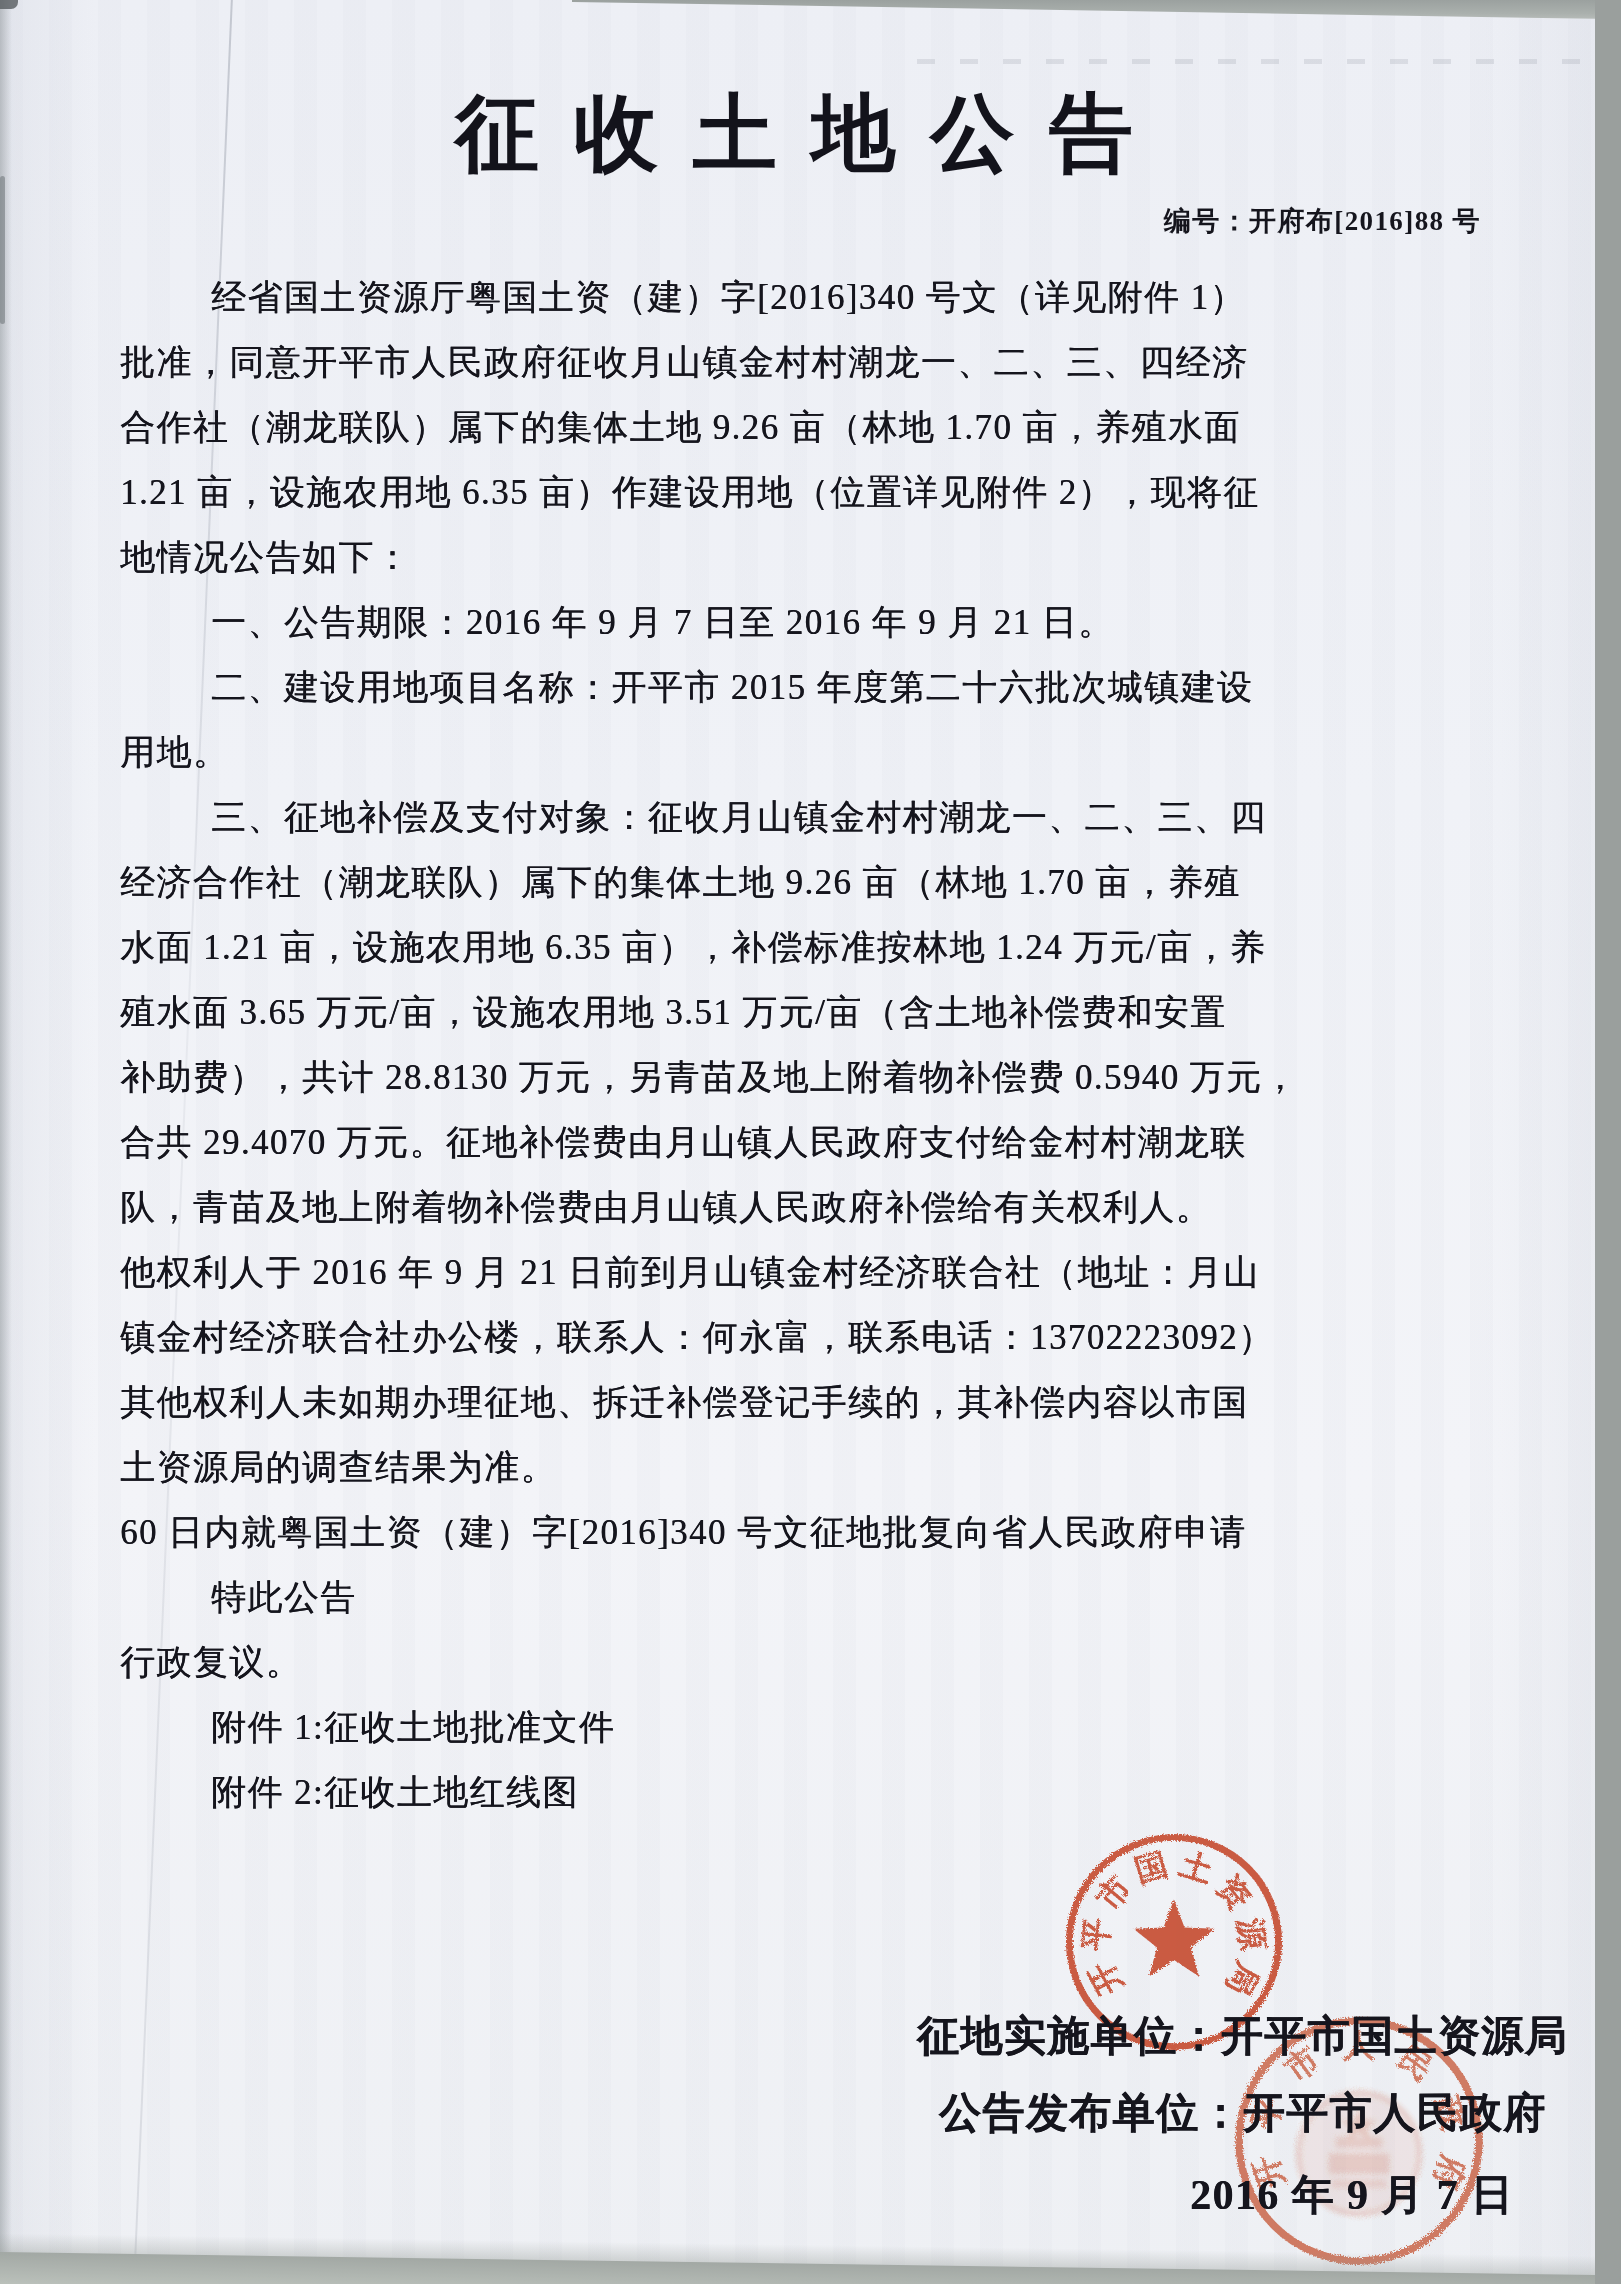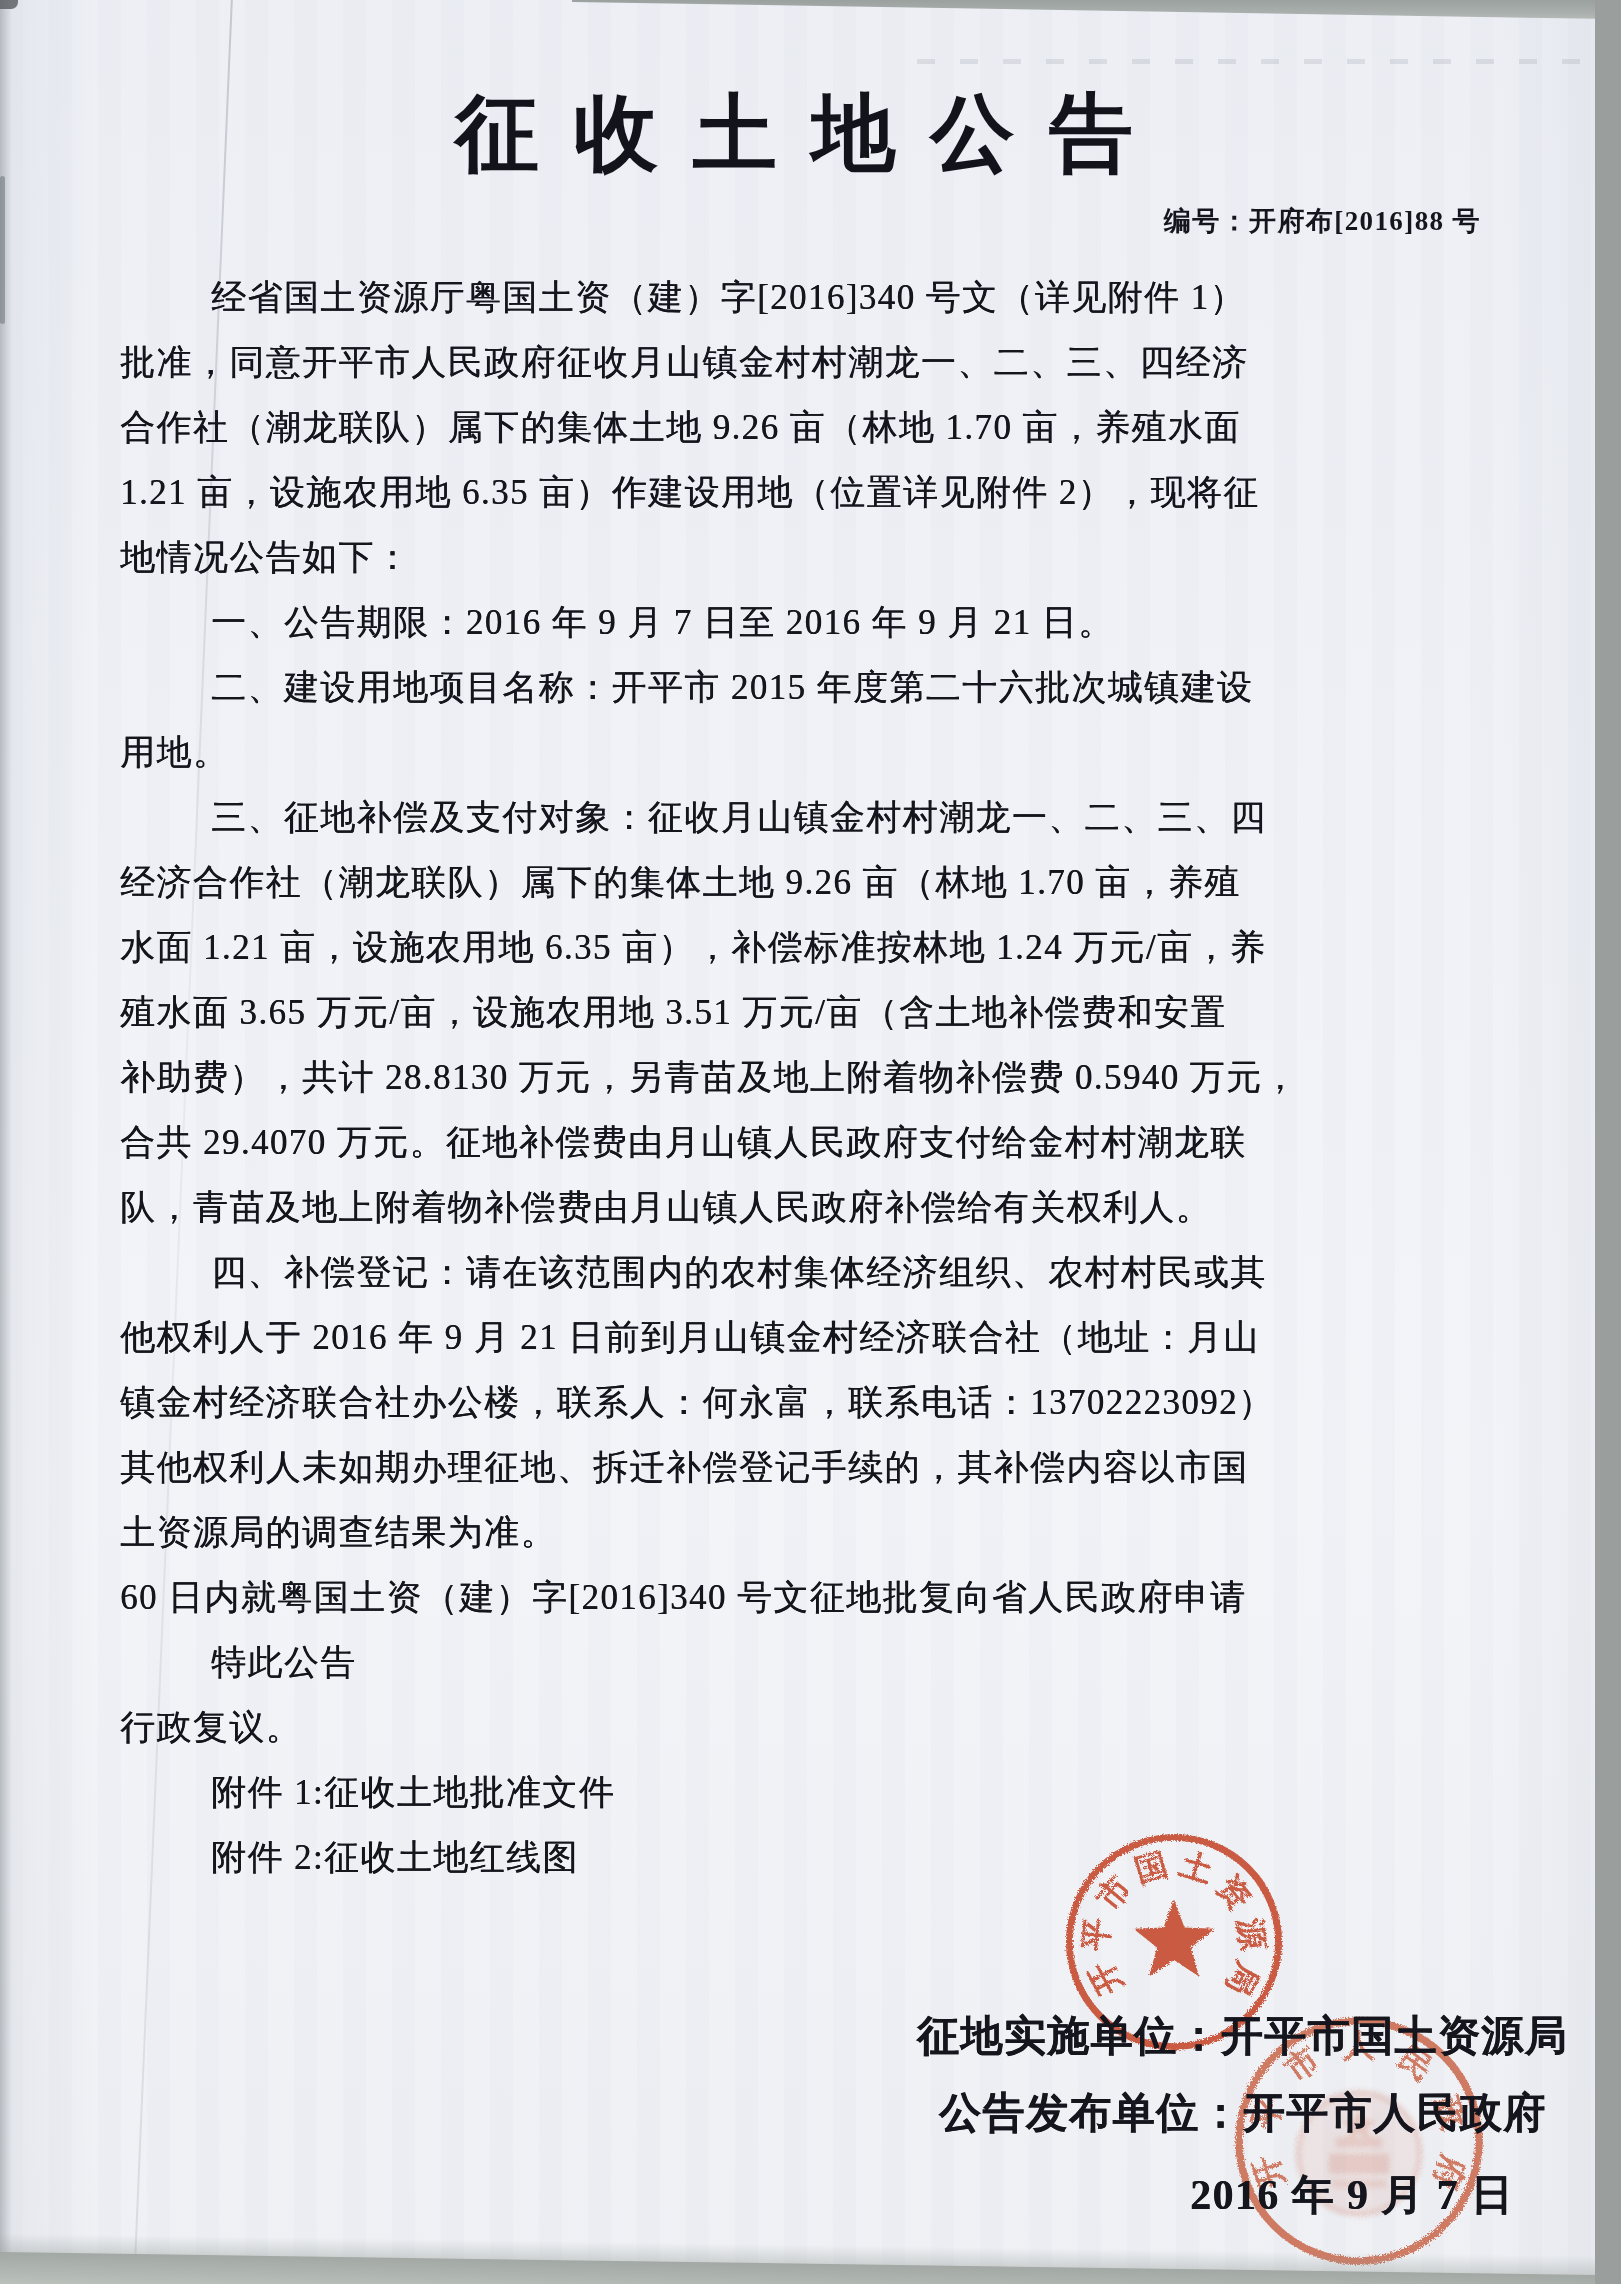--- a/index.html
+++ b/index.html
@@ -201,21 +201,20 @@
       <div class="line indent">一、公告期限：2016 年 9 月 7 日至 2016 年 9 月 21 日。</div>
       <div class="line indent">二、建设用地项目名称：开平市 2015 年度第二十六批次城镇建设</div>
       <div class="line">用地。</div>
       <div class="line indent">三、征地补偿及支付对象：征收月山镇金村村潮龙一、二、三、四</div>
       <div class="line">经济合作社（潮龙联队）属下的集体土地 9.26 亩（林地 1.70 亩，养殖</div>
       <div class="line">水面 1.21 亩，设施农用地 6.35 亩），补偿标准按林地 1.24 万元/亩，养</div>
       <div class="line">殖水面 3.65 万元/亩，设施农用地 3.51 万元/亩（含土地补偿费和安置</div>
       <div class="line">补助费），共计 28.8130 万元，另青苗及地上附着物补偿费 0.5940 万元，</div>
       <div class="line">合共 29.4070 万元。征地补偿费由月山镇人民政府支付给金村村潮龙联</div>
       <div class="line">队，青苗及地上附着物补偿费由月山镇人民政府补偿给有关权利人。</div>
-      <div class="line indent">四、补偿登记：请在该范围内的农村集体经济组织、农村村民或其</div>
       <div class="line">他权利人于 2016 年 9 月 21 日前到月山镇金村经济联合社（地址：月山</div>
       <div class="line">镇金村经济联合社办公楼，联系人：何永富，联系电话：13702223092）</div>
       <div class="line">其他权利人未如期办理征地、拆迁补偿登记手续的，其补偿内容以市国</div>
       <div class="line">土资源局的调查结果为准。</div>
       <div class="line">60 日内就粤国土资（建）字[2016]340 号文征地批复向省人民政府申请</div>
       <div class="line indent">特此公告</div>
       <div class="line">行政复议。</div>
       <div class="line indent">附件 1:征收土地批准文件</div>
       <div class="line indent">附件 2:征收土地红线图</div>
     </div>

